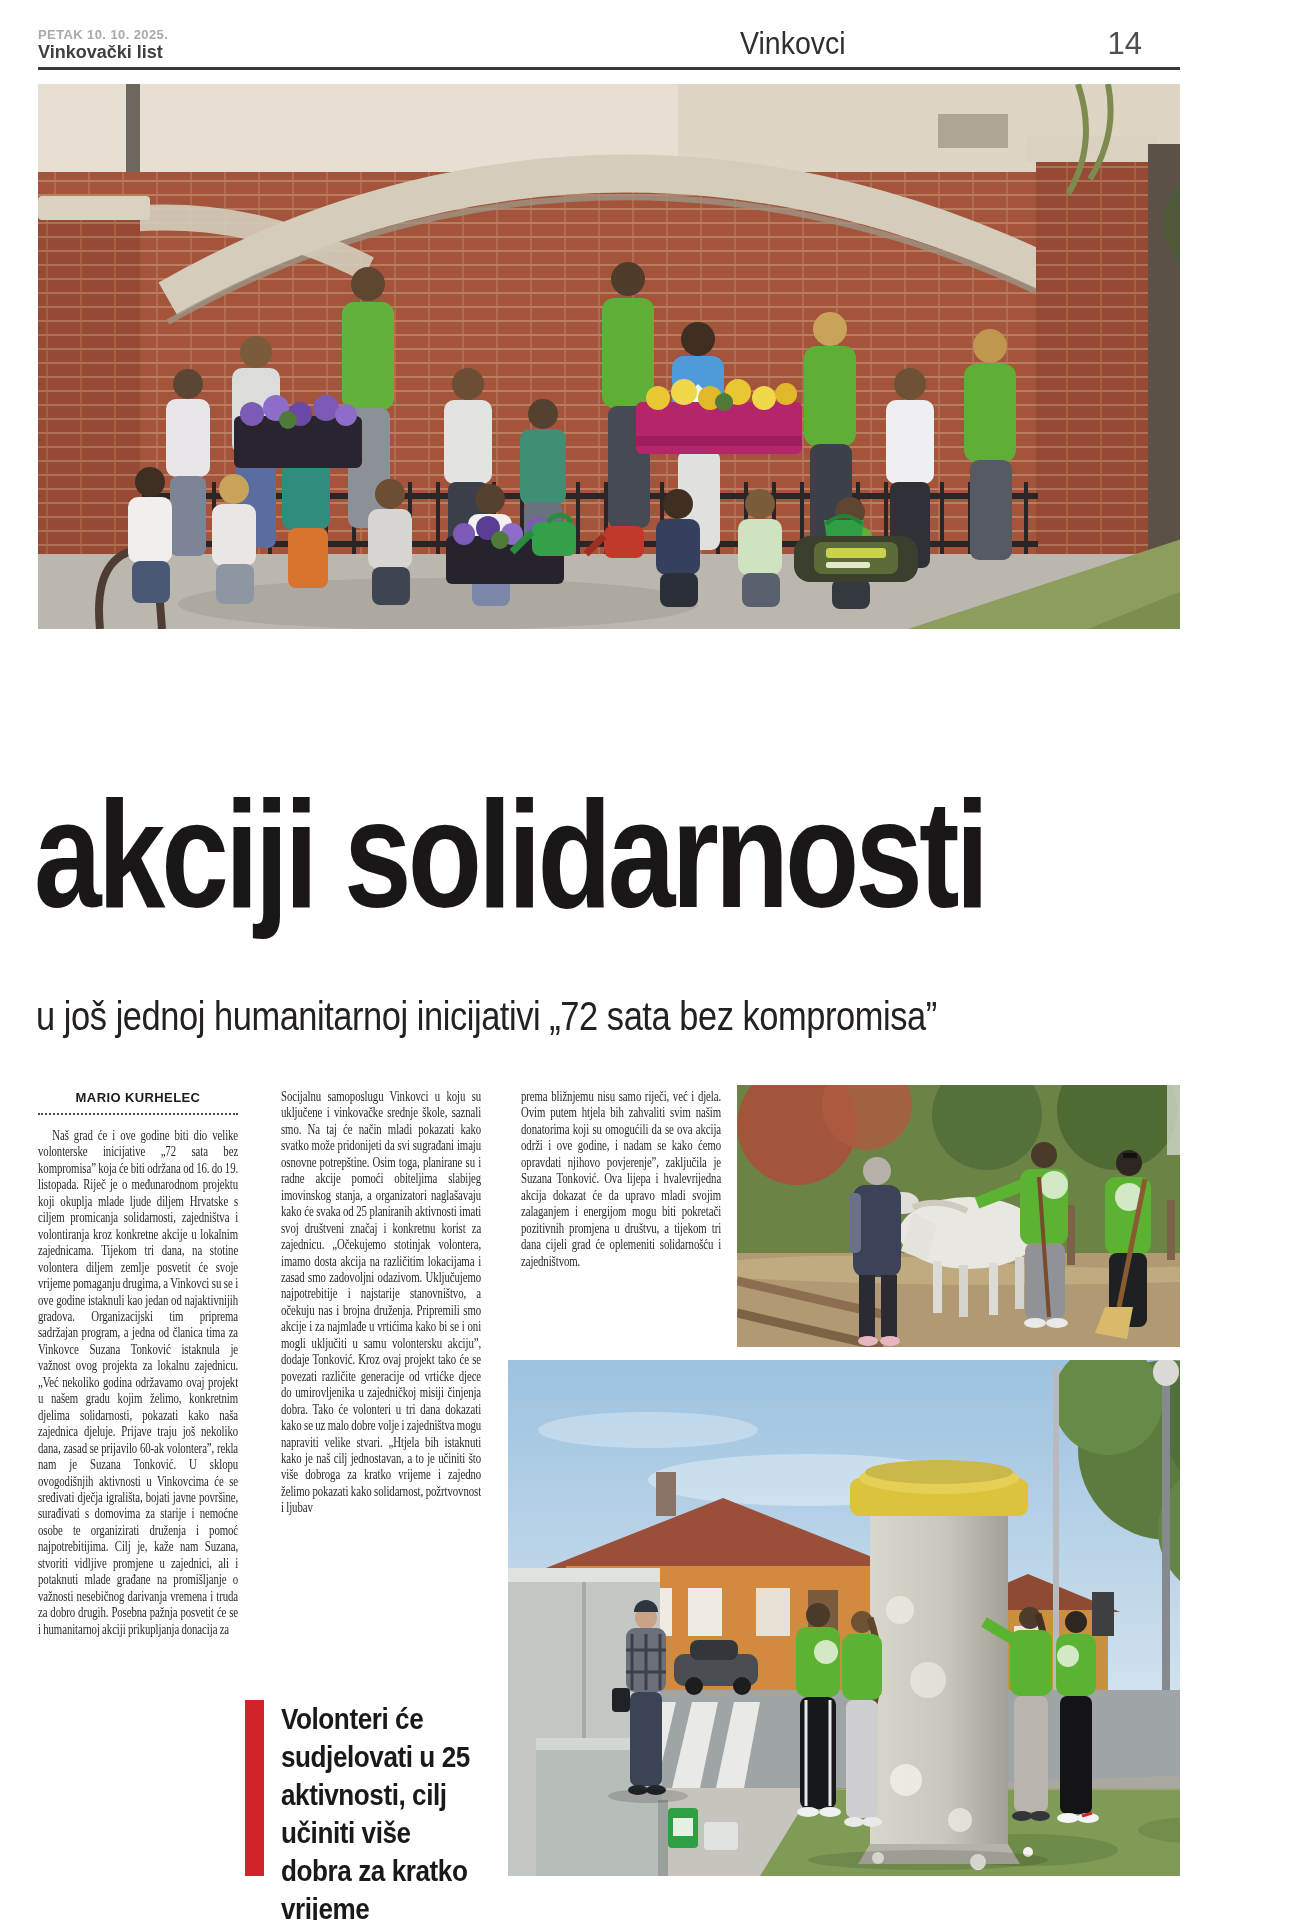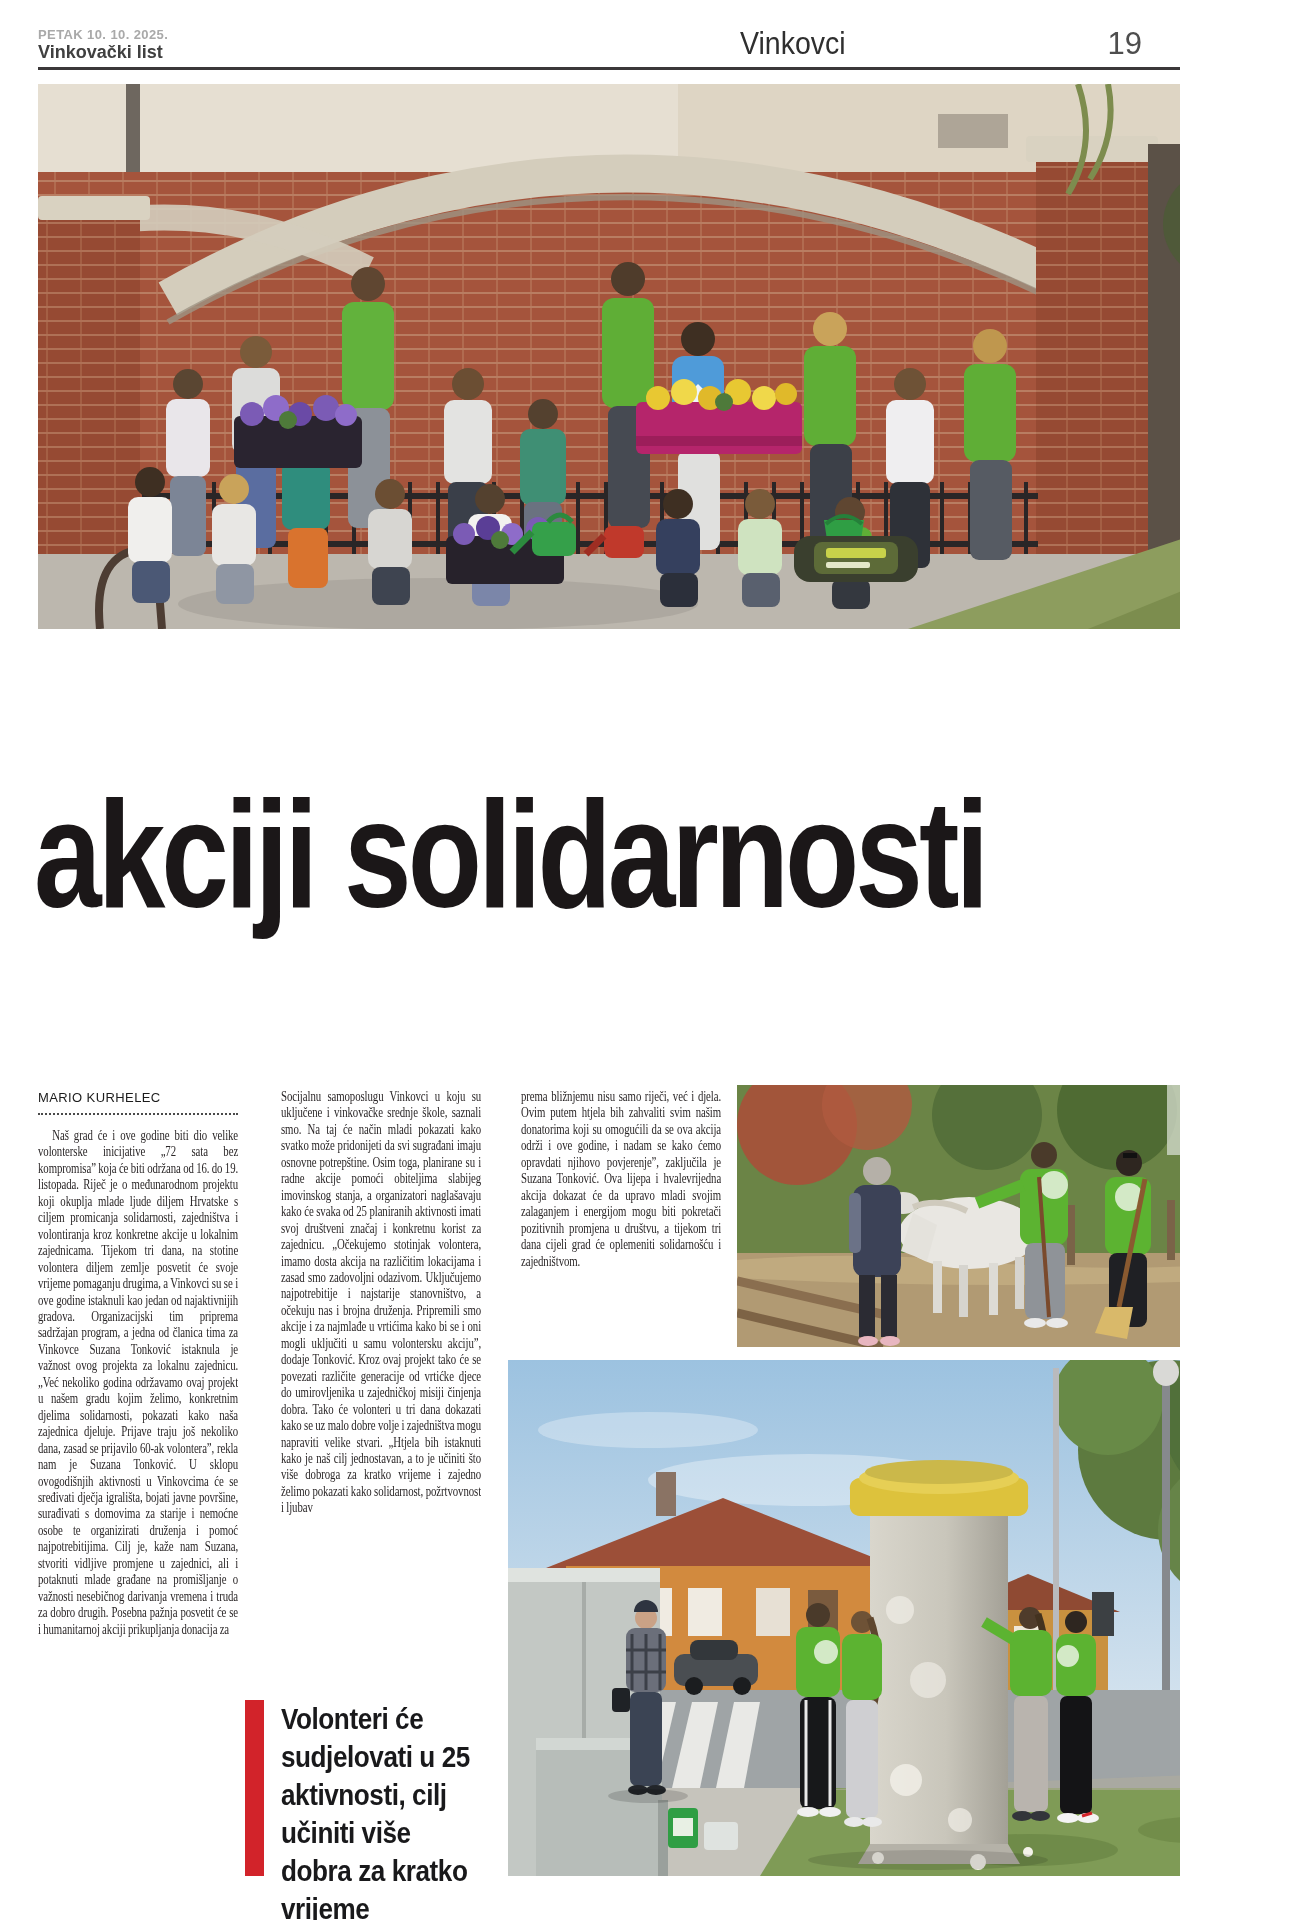--- a/index.html
+++ b/index.html
@@ -24,22 +24,22 @@
                  font-size:152px;letter-spacing:-5px;}
   #headline1{top:632px;}
   #headline2{top:778px;}
   
   .subhead{position:absolute;left:36px;color:#242021;font-weight:400;white-space:nowrap;}
   .subhead>span{display:inline-block;transform:scaleX(.86);transform-origin:0 0;
                 font-size:40px;letter-spacing:-.5px;}
   #subhead1{top:944px;}
   #subhead2{top:994px;}
   
-  .byline{position:absolute;left:38px;top:1090px;width:200px;
-          font-size:13px;font-weight:400;letter-spacing:.4px;color:#1c1c1c;}
+  .byline{position:absolute;left:38px;top:1090px;width:200px;text-align:center;
+          font-size:13px;font-weight:700;letter-spacing:.4px;color:#1c1c1c;}
   .byline-rule{position:absolute;left:38px;top:1113px;width:200px;border-bottom:2px dotted #4a4a4a;}
   
   .bodycol{position:absolute;width:252px;transform:scaleX(.794);transform-origin:0 0;
            font-family:"Liberation Serif",serif;font-size:13.6px;line-height:16.45px;
            text-align:justify;color:#2a2627;letter-spacing:-.1px;word-spacing:-.4px;overflow:hidden;}
   #col1{left:38px;top:1128px;height:666px;text-indent:0;}
   #col1 .indent{display:inline-block;width:18px;}
   #col2{left:281px;top:1089px;height:606px;}
   #col3{left:521px;top:1089px;height:268px;}
   
@@ -49,21 +49,21 @@
            font-size:30px;line-height:38px;font-weight:700;color:#19191b;letter-spacing:-.5px;}
 </style>
 </head>
 <body>
 
 <div id="page">
 
   <div class="hdr-date">PETAK 10. 10. 2025.</div>
   <div class="hdr-masthead">Vinkovački list</div>
   <div class="hdr-section">Vinkovci</div>
-  <div class="hdr-pagenum">19</div>
+  <div class="hdr-pagenum">14</div>
   <div class="hdr-rule"></div>
 
   <figure class="photo" id="photo-main" style="margin:0;">
     <svg viewBox="0 0 1235 545" preserveAspectRatio="none">
       <defs>
         <pattern id="p1-brick" width="34" height="14" patternUnits="userSpaceOnUse">
           <rect width="34" height="14" fill="#a5543c"></rect>
           <rect y="12" width="34" height="2" fill="#c08a6e" opacity=".75"></rect>
           <rect x="16" y="0" width="2" height="12" fill="#b97a5d" opacity=".6"></rect>
         </pattern>
@@ -284,20 +284,23 @@
         <rect x="788" y="464" width="60" height="10" rx="3" fill="#c8d24a"></rect>
         <rect x="788" y="478" width="44" height="6" rx="2" fill="#e4e8c8"></rect>
       </g>
     </svg>
   </figure>
 
   <div class="headline" id="headline2">
     <span>akciji solidarnosti</span>
   </div>
 
+  <div class="subhead" id="subhead2">
+    <span>u još jednoj humanitarnoj inicijativi „72 sata bez kompromisa”</span>
+  </div>
 
   <div class="byline">MARIO KURHELEC</div>
   <div class="byline-rule"></div>
 
   <div class="bodycol" id="col1"><span class="indent"></span><span>Naš grad će i ove godine biti dio velike volonterske inicijative „72 sata bez kompromisa” koja će biti održana od 16. do 19. listopada. Riječ je o međunarodnom projektu koji okuplja mlade ljude diljem Hrvatske s ciljem promicanja solidarnosti, zajedništva i volontiranja kroz konkretne akcije u lokalnim zajednicama. Tijekom tri dana, na stotine volontera diljem zemlje posvetit će svoje vrijeme pomaganju drugima, a Vinkovci su se i ove godine istaknuli kao jedan od najaktivnijih gradova. Organizacijski tim priprema sadržajan program, a jedna od članica tima za Vinkovce Suzana Tonković istaknula je važnost ovog projekta za lokalnu zajednicu. „Već nekoliko godina održavamo ovaj projekt u našem gradu kojim želimo, konkretnim djelima solidarnosti, pokazati kako naša zajednica djeluje. Prijave traju još nekoliko dana, zasad se prijavilo 60-ak volontera”, rekla nam je Suzana Tonković. U sklopu ovogodišnjih aktivnosti u Vinkovcima će se sređivati dječja igrališta, bojati javne površine, surađivati s domovima za starije i nemoćne osobe te organizirati druženja i pomoć najpotrebitijima. Cilj je, kaže nam Suzana, stvoriti vidljive promjene u zajednici, ali i potaknuti mlade građane na promišljanje o važnosti nesebičnog darivanja vremena i truda za dobro drugih. Posebna pažnja posvetit će se i humanitarnoj akciji prikupljanja donacija za</span></div>
   <div class="bodycol" id="col2"><span>Socijalnu samoposlugu Vinkovci u koju su uključene i vinkovačke srednje škole, saznali smo. Na taj će način mladi pokazati kako svatko može pridonijeti da svi sugrađani imaju osnovne potrepštine. Osim toga, planirane su i radne akcije pomoći obiteljima slabijeg imovinskog stanja, a organizatori naglašavaju kako će svaka od 25 planiranih aktivnosti imati svoj društveni značaj i konkretnu korist za zajednicu. „Očekujemo stotinjak volontera, imamo dosta akcija na različitim lokacijama i zasad smo zadovoljni odazivom. Uključujemo najpotrebitije i najstarije stanovništvo, a očekuju nas i brojna druženja. Pripremili smo akcije i za najmlađe u vrtićima kako bi se i oni mogli uključiti u samu volontersku akciju”, dodaje Tonković. Kroz ovaj projekt tako će se povezati različite generacije od vrtićke djece do umirovljenika u zajedničkoj misiji činjenja dobra. Tako će volonteri u tri dana dokazati kako se uz malo dobre volje i zajedništva mogu napraviti velike stvari. „Htjela bih istaknuti kako je naš cilj jednostavan, a to je učiniti što više dobroga za kratko vrijeme i zajedno želimo pokazati kako solidarnost, požrtvovnost i ljubav</span></div>
   <div class="bodycol" id="col3"><span>prema bližnjemu nisu samo riječi, već i djela. Ovim putem htjela bih zahvaliti svim našim donatorima koji su omogućili da se ova akcija održi i ove godine, i nadam se kako ćemo opravdati njihovo povjerenje”, zaključila je Suzana Tonković. Ova lijepa i hvalevrijedna akcija dokazat će da upravo mladi svojim zalaganjem i energijom mogu biti pokretači pozitivnih promjena u društvu, a tijekom tri dana cijeli grad će oplemeniti solidarnošću i zajedništvom.</span></div>
 
   <div class="pullquote">
     <div class="pq-bar"></div>

